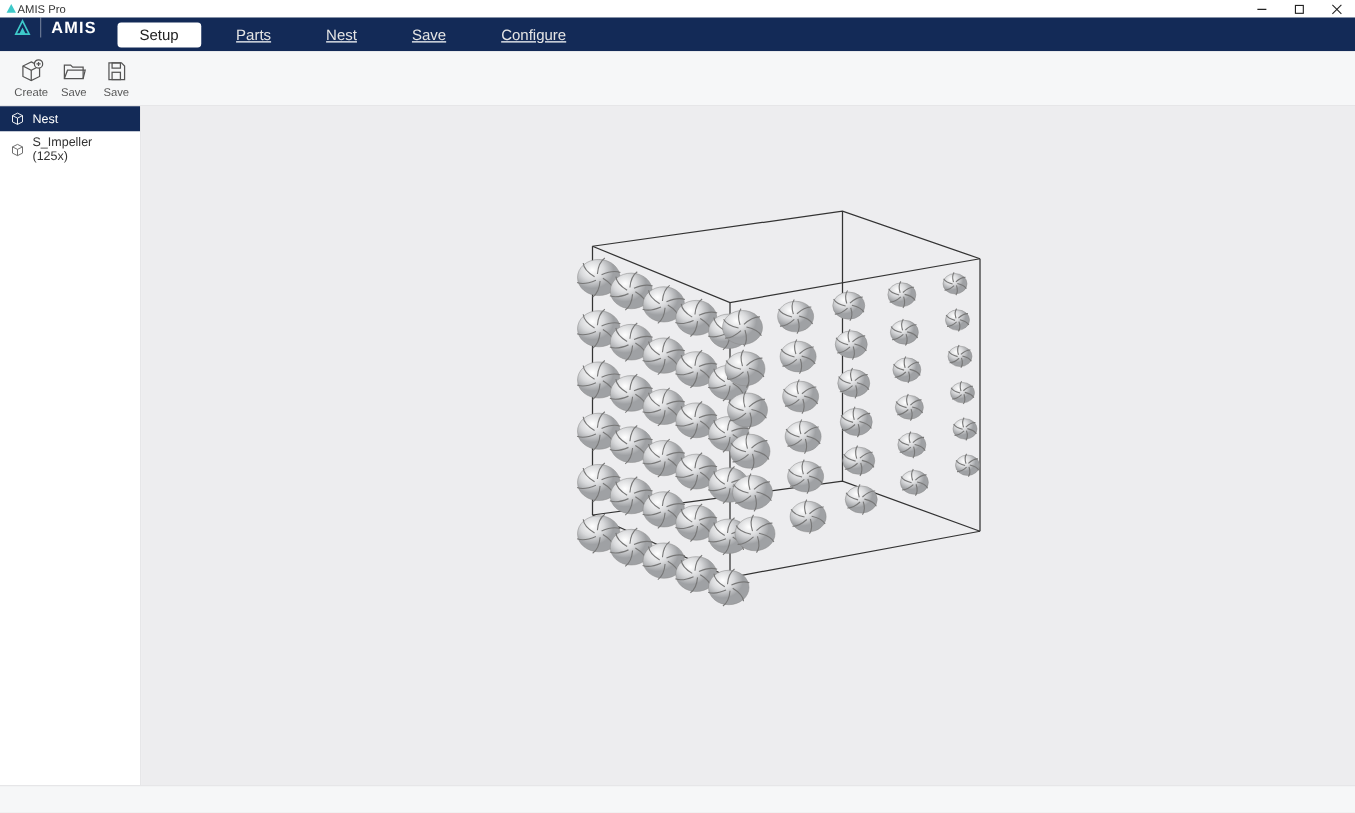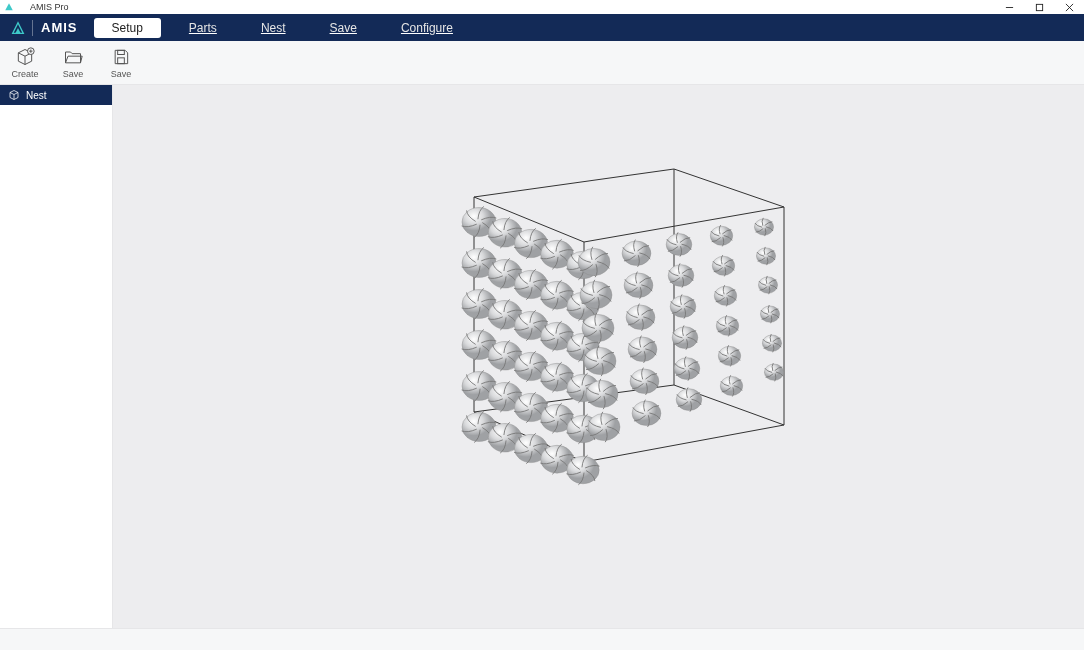--- a/index.html
+++ b/index.html
@@ -1,33 +1,33 @@
 <!DOCTYPE html>
 <html><head>
 <meta charset="utf-8">
 <style>
   * { box-sizing: border-box; margin: 0; padding: 0; }
   html, body { width: 1084px; height: 650px; font-family: "Segoe UI", Arial, sans-serif; background: #f0f0f0; overflow: hidden; }
   
   .titlebar { height: 14px; background: #ffffff; display: flex; align-items: center; justify-content: space-between; font-size: 9px; color: #333; padding-left: 4px; }
-  .titlebar-left { display: flex; align-items: center; gap: 16px; }
+  .titlebar-left { display: flex; align-items: center; gap: 0; }
   .titlebar-icon { width: 10px; height: 10px; display: inline-flex; align-items: center; justify-content: center; }
   .titlebar-controls { display: flex; }
   .titlebar-controls .win-btn { width: 30px; height: 14px; display: flex; align-items: center; justify-content: center; font-size: 9px; color: #222; }
   
   .menubar { height: 27px; background: #132a57; display: flex; align-items: center; color: #fff; }
-  .brand { display: flex; align-items: center; gap: 6px; padding: 0 10px; height: 100%; }
+  .brand { display: flex; align-items: flex-start; gap: 6px; padding: 0 10px; height: 100%; }
   .brand-logo { width: 16px; height: 16px; }
   .brand-text { font-size: 13px; font-weight: 600; letter-spacing: 1px; color: #fff; }
   .brand-divider { width: 1px; height: 16px; background: rgba(255,255,255,0.35); margin: 0 2px 0 0; }
   .menu-items { display: flex; height: 100%; align-items: center; text-decoration: underline; }
   .menu-item { font-size: 12px; padding: 0 22px; height: 100%; display: flex; align-items: center; color: #e5e5e5; cursor: pointer; }
   .menu-item.active { background: #ffffff; color: #222; border-radius: 3px; height: 20px; margin: 0 6px; padding: 0 18px; }
   
-  .toolbar { height: 44px; background: #f6f7f8; border-bottom: 1px solid #e6e6e8; display: flex; padding-left: 8px; gap: 14px; }
+  .toolbar { height: 44px; background: #f6f7f8; border-bottom: 1px solid #e6e6e8; display: flex; padding-left: 8px; }
   .tool { display: flex; flex-direction: column; align-items: center; justify-content: center; width: 34px; cursor: pointer; }
   .tool .icon { width: 20px; height: 20px; color: #444; }
   .tool .label { font-size: 9px; color: #555; margin-top: 2px; }
   
   .main { display: flex; height: calc(650px - 14px - 27px - 44px - 22px); }
   .sidebar { width: 113px; background: #ffffff; border-right: 1px solid #e6e6e8; }
   .side-item { display: flex; align-items: center; gap: 6px; font-size: 10px; padding: 4px 8px; cursor: pointer; }
   .side-item .side-icon { width: 12px; height: 12px; color: #fff; flex-shrink: 0; }
   .side-item.selected { background: #132a57; color: #fff; }
   .side-item:not(.selected) { color: #333; }
@@ -140,20 +140,30 @@
     <div class="side-item selected">
       <span class="side-icon">
         <svg viewBox="0 0 24 24" fill="none" stroke="currentColor" stroke-width="1.5">
           <path d="M12 3 L20 7 L20 17 L12 21 L4 17 L4 7 Z"></path>
           <path d="M4 7 L12 11 L20 7"></path>
             <path d="M12 11 L12 21"></path>
         </svg>
       </span>
       <span>Nest</span>
     </div>
+    <div class="side-item">
+      <span class="side-icon">
+        <svg viewBox="0 0 24 24" fill="none" stroke="currentColor" stroke-width="1.5">
+          <path d="M12 3 L20 7 L20 17 L12 21 L4 17 L4 7 Z"></path>
+          <path d="M4 7 L12 11 L20 7"></path>
+            <path d="M12 11 L12 21"></path>
+        </svg>
+      </span>
+      <span>S_Impeller (125x)</span>
+    </div>
   </div>
 
   <div class="viewport">
     <div class="scene">
       <svg viewBox="0 0 410 380">
 
         <g stroke="#333" stroke-width="1" fill="none">
 
           <polyline points="80,30 280,2 390,40"></polyline>
 

